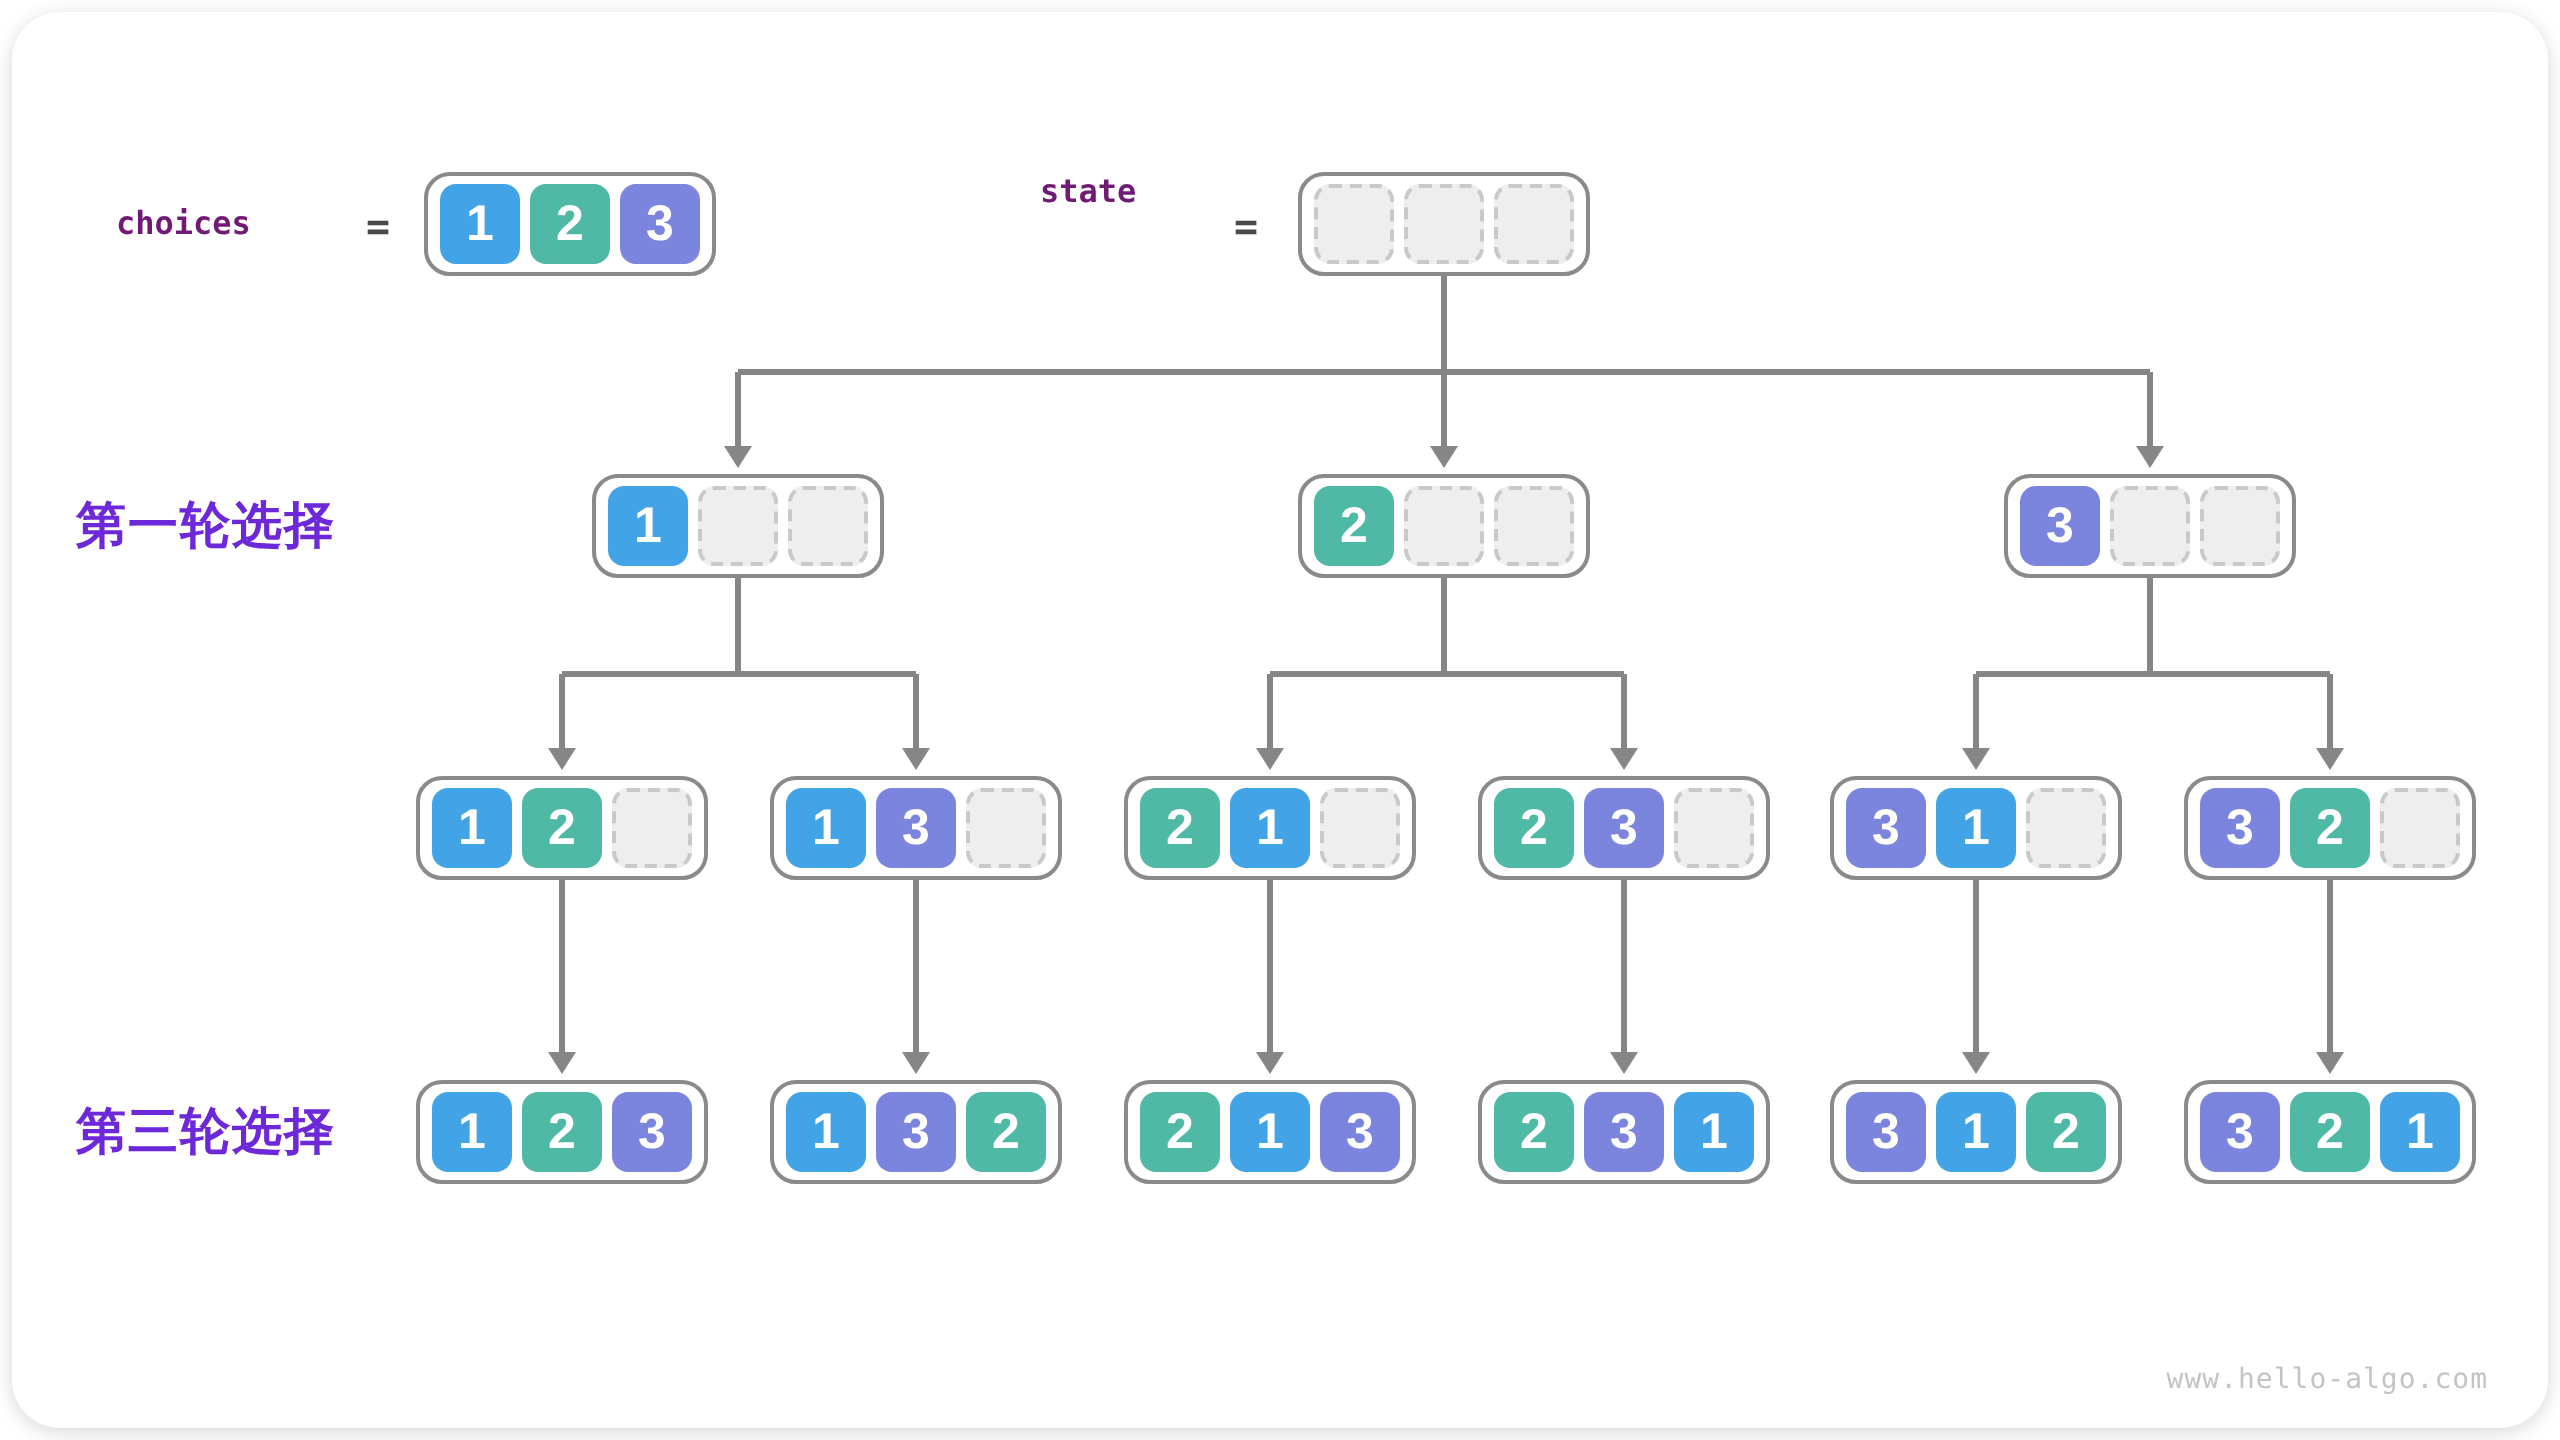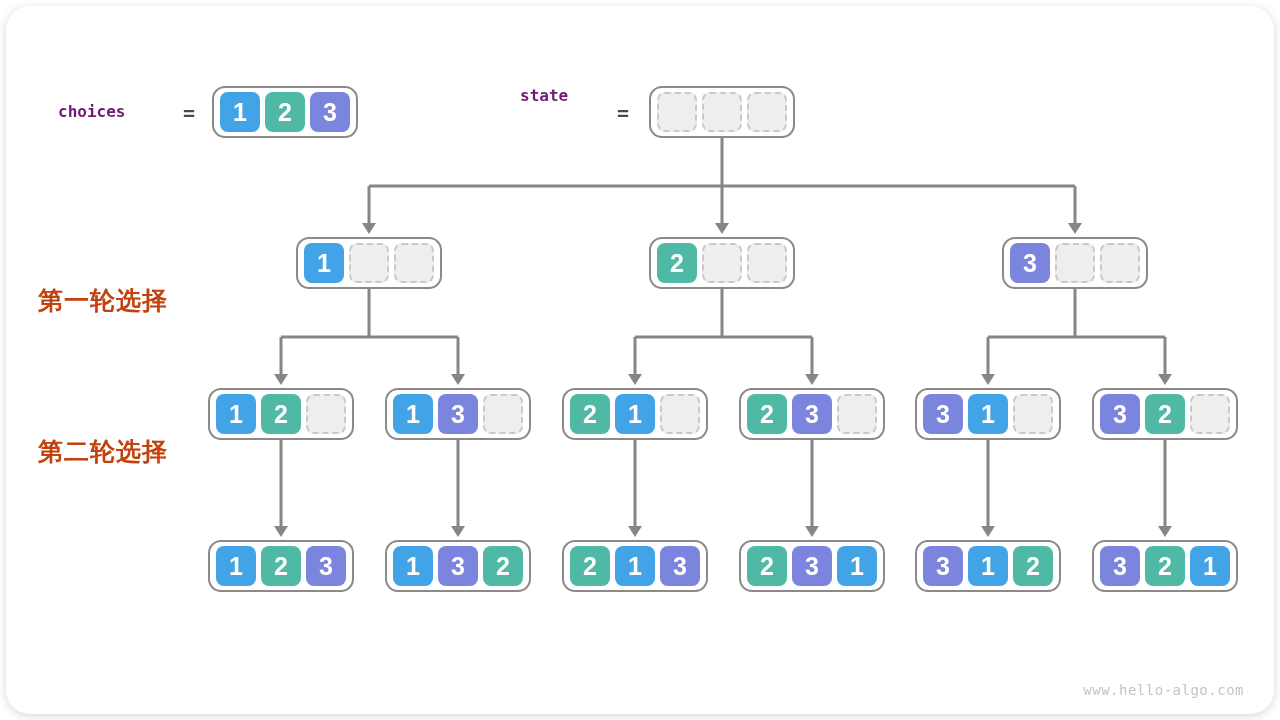--- a/index.html
+++ b/index.html
@@ -36,24 +36,23 @@
     font-family:"DejaVu Sans Mono","Liberation Mono",monospace;
     font-weight:700;font-size:16px;line-height:28px;color:#701a75;
   }
   .eq{
     position:absolute;
     font-family:"DejaVu Sans Mono","Liberation Mono",monospace;
     font-weight:700;font-size:20px;line-height:26px;color:#4a4a4a;
   }
   .row-label{
     position:absolute;left:38px;width:180px;
-    font-size:25px;line-height:30px;font-weight:600;color:#c2410c;
+    font-size:25px;line-height:30px;font-weight:600;color:#6d28d9;
     font-family:"Liberation Sans","DejaVu Sans",sans-serif;
     letter-spacing:1px;
-    margin-top:37px;
   }
   .row-label-1{top:248px;}
   .row-label-2{top:399px;}
   .row-label-3{top:551px;}
   .choices-label{left:58px;top:98px;}
   .choices-eq{left:183px;top:100px;}
   .state-label{left:520px;top:82px;}
   .state-eq{left:617px;top:100px;}
   .watermark{
     position:absolute;right:36px;bottom:22px;
@@ -86,21 +85,21 @@
       <polygon points="1158,526 1172,526 1165,537" fill="#868686"></polygon>
     </svg>
 
   <div class="code choices-label">choices</div>
   <div class="eq choices-eq">=</div>
 
   <div class="code state-label">state</div>
   <div class="eq state-eq">=</div>
 
   <div class="row-label row-label-1">第一轮选择</div>
-  <div class="row-label row-label-2">第二轮选择</div>
+  <div class="row-label row-label-3">第三轮选择</div>
 
   <div id="nodes-layer">
       <div class="node" style="left: 212px; top: 86px;">
         <div class="cell filled" style="background: rgb(66, 164, 230);">1</div>
         <div class="cell filled" style="background: rgb(80, 185, 165);">2</div>
         <div class="cell filled" style="background: rgb(123, 133, 222);">3</div>
       </div>
       <div class="node" style="left: 649px; top: 86px;">
         <div class="cell empty"></div>
         <div class="cell empty"></div>

